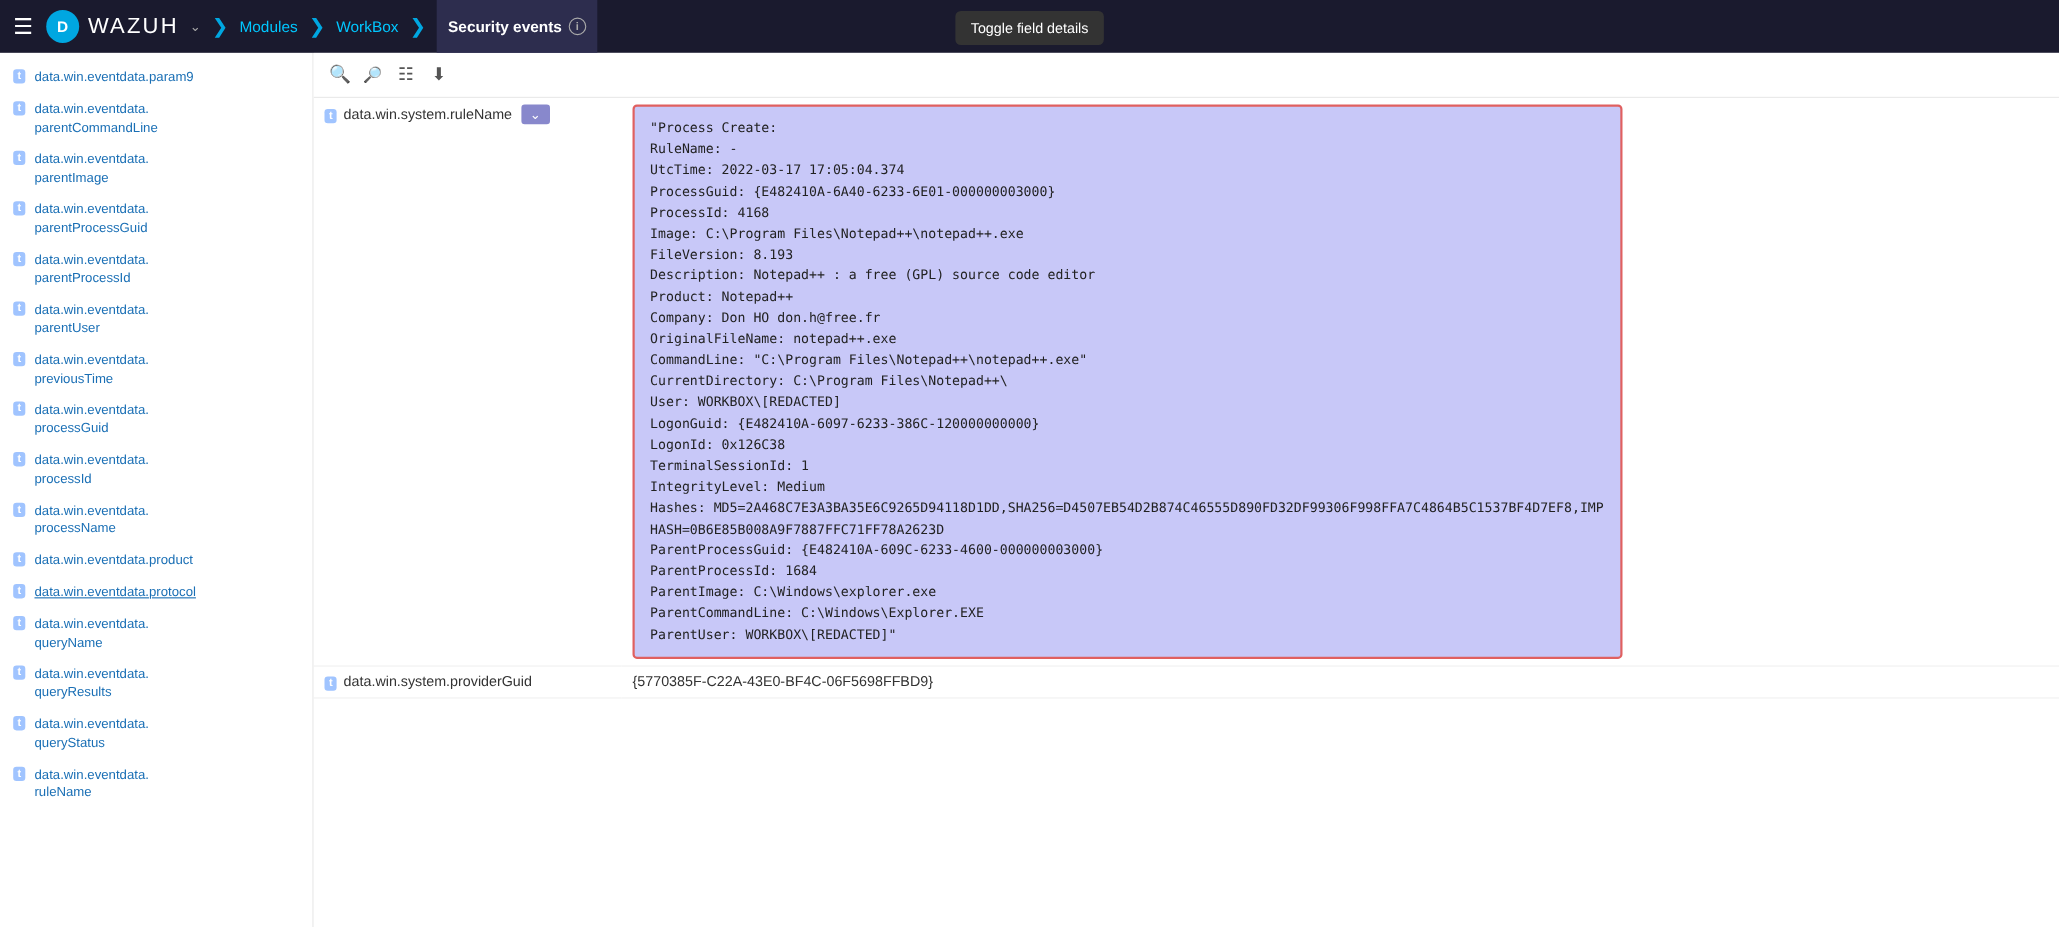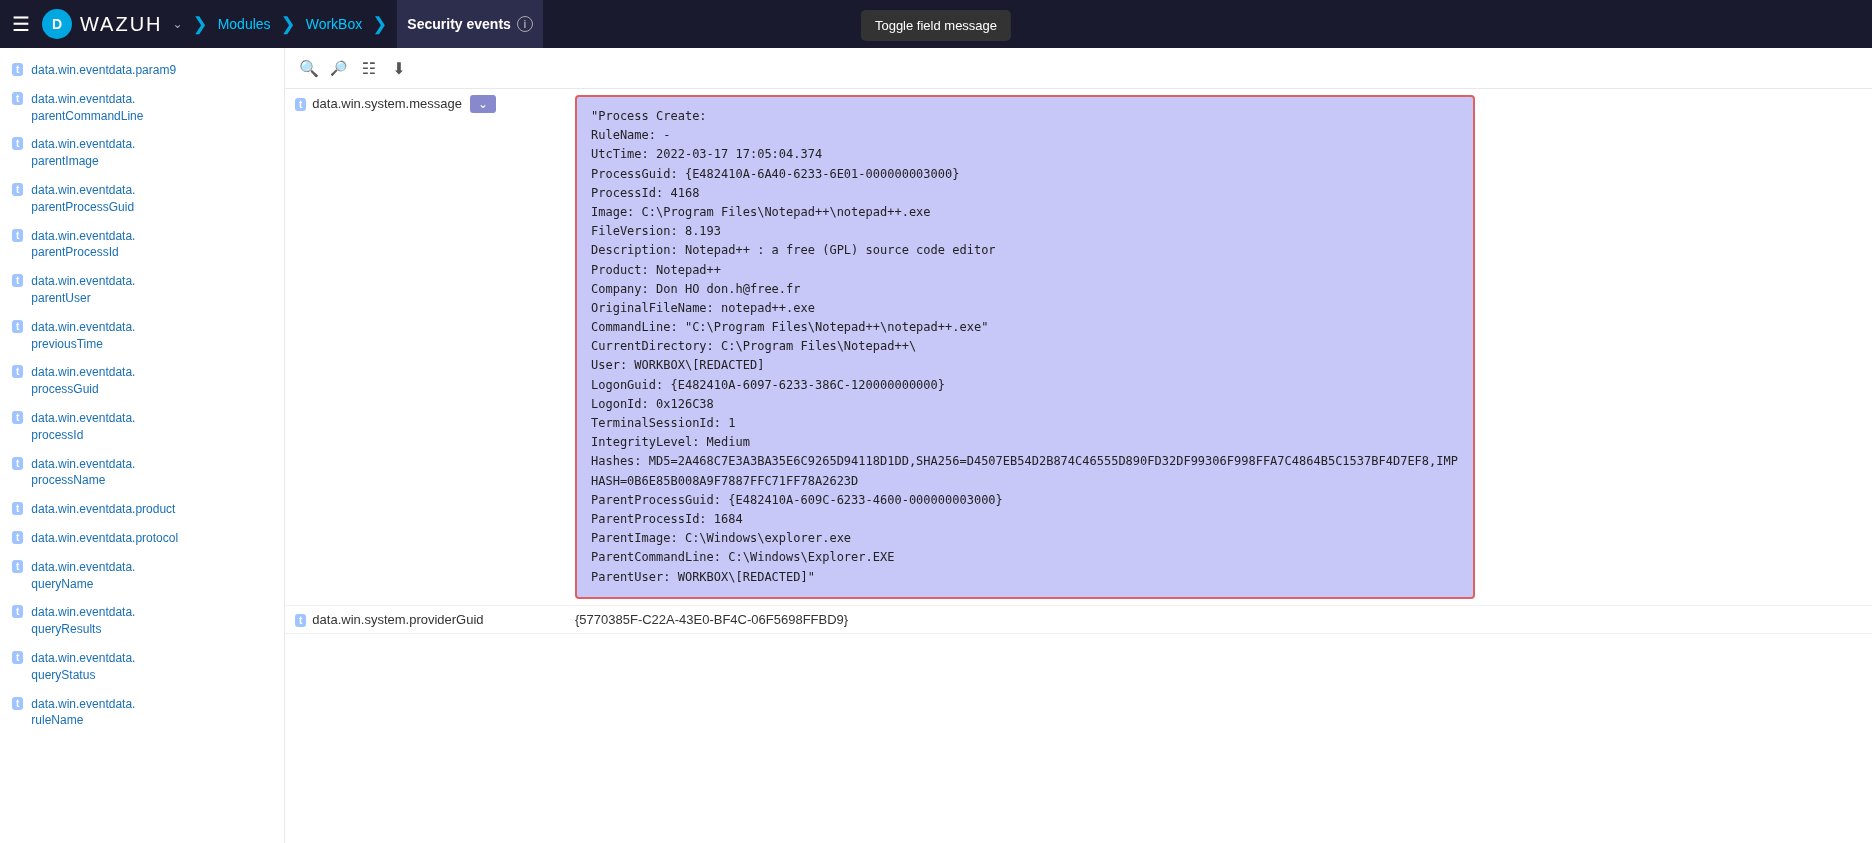--- a/index.html
+++ b/index.html
@@ -238,21 +238,21 @@
 
   <span class="breadcrumb-arrow">❯</span>
   <span class="breadcrumb-item">WorkBox</span>
 
   <span class="breadcrumb-arrow">❯</span>
   <span class="breadcrumb-item active">
     <span>Security events</span>
     <span class="info-icon">i</span>
   </span>
 
-  <div class="tooltip-box">Toggle field message</div>
+  <div class="tooltip-box">Toggle field details</div>
 </div>
 
 <div class="main-container">
 
   <div class="sidebar">
 
   <div class="sidebar-item">
         <span class="type-badge">t</span>
         <span class="sidebar-item-text" style="white-space: pre-wrap;">data.win.eventdata.param9</span>
       </div>
@@ -300,21 +300,21 @@
         <span class="type-badge">t</span>
         <span class="sidebar-item-text" style="white-space: pre-wrap;">data.win.eventdata.
 processName</span>
       </div>
       <div class="sidebar-item">
         <span class="type-badge">t</span>
         <span class="sidebar-item-text" style="white-space: pre-wrap;">data.win.eventdata.product</span>
       </div>
       <div class="sidebar-item">
         <span class="type-badge">t</span>
-        <span class="sidebar-item-text" style="white-space: pre-wrap;">data.win.eventdata.protocol</span>
+        <span class="sidebar-item-text" style="white-space: pre-wrap; text-decoration: underline;">data.win.eventdata.protocol</span>
       </div>
       <div class="sidebar-item">
         <span class="type-badge">t</span>
         <span class="sidebar-item-text" style="white-space: pre-wrap;">data.win.eventdata.
 queryName</span>
       </div>
       <div class="sidebar-item">
         <span class="type-badge">t</span>
         <span class="sidebar-item-text" style="white-space: pre-wrap;">data.win.eventdata.
 queryResults</span>
@@ -336,21 +336,21 @@
     <div class="toolbar">
       <span class="toolbar-icon" title="Zoom in">🔍</span>
       <span class="toolbar-icon" title="Zoom out" style="font-size:14px;">🔎</span>
       <span class="toolbar-icon" title="Toggle columns">☷</span>
       <span class="toolbar-icon" title="Download">⬇</span>
     </div>
 
     <table class="field-table">
       <tbody id="field-tbody">
           <tr>
-            <td class="field-name-cell"><span class="field-type-badge">t</span><span>data.win.system.message</span><button class="chevron-btn">⌄</button></td>
+            <td class="field-name-cell"><span class="field-type-badge">t</span><span>data.win.system.ruleName</span><button class="chevron-btn">⌄</button></td>
             <td class="field-value-cell">
               <div class="message-cell-wrapper">
                 <div class="message-box">
                   <pre>"Process Create:
 RuleName: -
 UtcTime: 2022-03-17 17:05:04.374
 ProcessGuid: {E482410A-6A40-6233-6E01-000000003000}
 ProcessId: 4168
 Image: C:\Program Files\Notepad++\notepad++.exe
 FileVersion: 8.193

